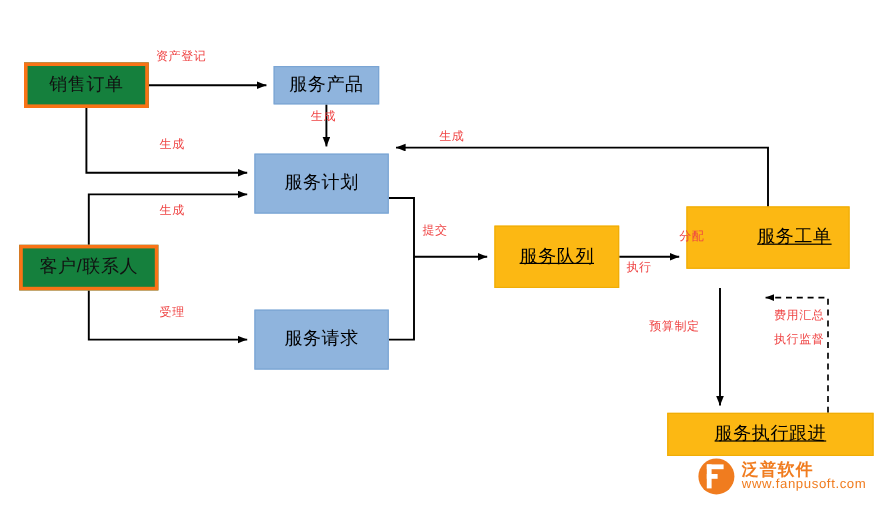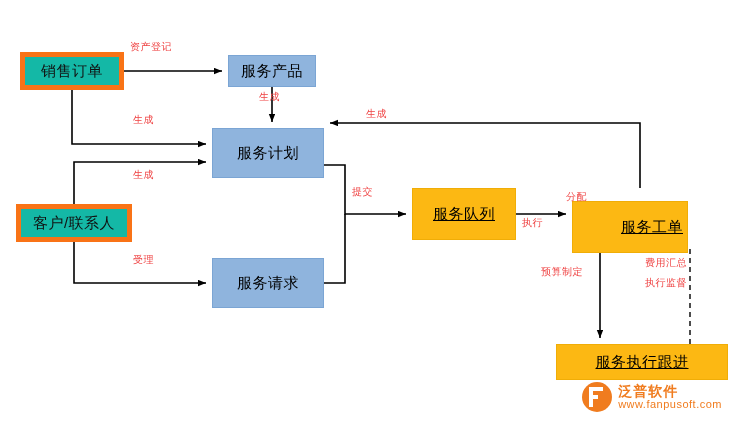--- a/index.html
+++ b/index.html
@@ -29,22 +29,22 @@
     display: flex;
     align-items: center;
     justify-content: center;
     text-align: center;
     font-size: 15px;
     line-height: 1.15;
     color: #000000;
     letter-spacing: 0.5px;
   }
   .node.pink {
-    background: #14b8a6;
-    border: 5px solid #f97316;
+    background: #15803d;
+    border: 3px solid #f97316;
     color: #111;
   }
   .node.blue {
     background: #8fb4dd;
     border: 1px solid #7ba5d4;
     color: #000;
   }
   .node.amber {
     background: #fcb813;
     border: 1px solid #f0ad07;
@@ -154,21 +154,21 @@
   <div class="node blue" style="left:228px; top:55px; width:88px; height:32px;">服务产品</div>
 
   <div class="node blue" style="left:212px; top:128px; width:112px; height:50px;">服务计划</div>
 
   <div class="node pink" style="left:16px; top:204px; width:116px; height:38px;">客户/联系人</div>
 
   <div class="node blue" style="left:212px; top:258px; width:112px; height:50px;">服务请求</div>
 
   <div class="node amber" style="left:412px; top:188px; width:104px; height:52px;">服务队列</div>
 
-  <div class="node amber" style="left:572px; top:201px; width:116px; height:52px;padding-left:44px;">服务工单</div>
+  <div class="node amber" style="left:572px; top:172px; width:136px; height:52px;padding-left:44px;">服务工单</div>
 
   <div class="node amber" style="left:532px; top:344px; width:172px; height:36px;margin-left:24px;">服务执行跟进</div>
 
   <div class="edge-label" style="left:130px; top:40px;">资产登记</div>
   <div class="edge-label" style="left:259px; top:90px;">生成</div>
   <div class="edge-label" style="left:133px; top:113px;">生成</div>
   <div class="edge-label" style="left:366px; top:107px;">生成</div>
   <div class="edge-label" style="left:133px; top:168px;">生成</div>
   <div class="edge-label" style="left:352px; top:185px;">提交</div>
   <div class="edge-label" style="left:133px; top:253px;">受理</div>

